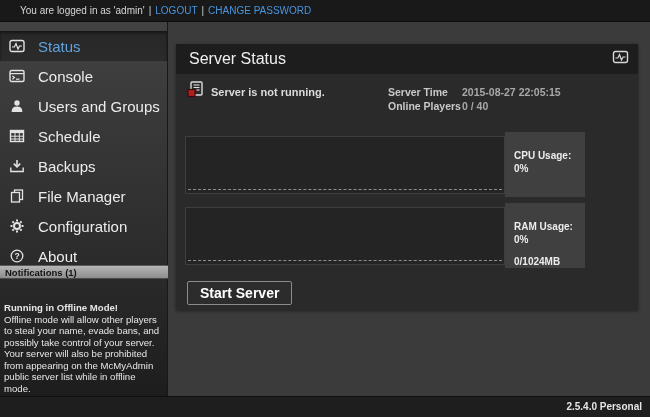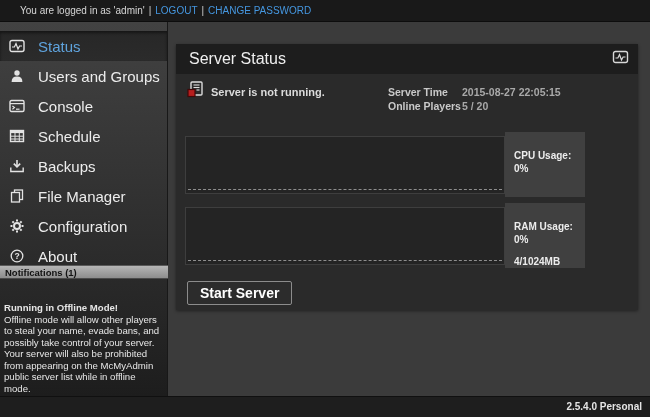--- a/index.html
+++ b/index.html
@@ -126,37 +126,37 @@
             <rect x="1" y="1.5" width="14" height="11" rx="2" fill="none" stroke="#e3e3e3" stroke-width="1.4"></rect>
             <polyline points="3,8 5.4,8 7,4.5 9,10 10.6,7 13,7" fill="none" stroke="#e3e3e3" stroke-width="1.2"></polyline>
           </svg>
       </span>
       <span>Status</span>
     </div>
 
     <div class="nav-item">
       <span class="nicon">
         <svg width="16" height="14" viewBox="0 0 16 14">
-            <circle cx="8" cy="4" r="2.7" fill="#e3e3e3"></circle>
-            <path d="M2.6,13 Q2.6,7.6 8,7.6 Q13.4,7.6 13.4,13 Z" fill="#e3e3e3"></path>
-          </svg>
-      </span>
-      <span>Users and Groups</span>
-    </div>
-
-    <div class="nav-item">
-      <span class="nicon">
-        <svg width="16" height="14" viewBox="0 0 16 14">
             <rect x="1" y="1.5" width="14" height="11" rx="1.5" fill="none" stroke="#e3e3e3" stroke-width="1.4"></rect>
             <line x1="1" y1="4.6" x2="15" y2="4.6" stroke="#e3e3e3" stroke-width="1.2"></line>
             <polyline points="3.4,7 5.4,8.6 3.4,10.2" fill="none" stroke="#e3e3e3" stroke-width="1.2"></polyline>
             <line x1="7" y1="10.2" x2="10.5" y2="10.2" stroke="#e3e3e3" stroke-width="1.2"></line>
           </svg>
       </span>
       <span>Console</span>
+    </div>
+
+    <div class="nav-item">
+      <span class="nicon">
+        <svg width="16" height="14" viewBox="0 0 16 14">
+            <circle cx="8" cy="4" r="2.7" fill="#e3e3e3"></circle>
+            <path d="M2.6,13 Q2.6,7.6 8,7.6 Q13.4,7.6 13.4,13 Z" fill="#e3e3e3"></path>
+          </svg>
+      </span>
+      <span>Users and Groups</span>
     </div>
 
     <div class="nav-item">
       <span class="nicon">
         <svg width="16" height="14" viewBox="0 0 16 14">
             <rect x="1.5" y="1.5" width="13" height="11" fill="none" stroke="#e3e3e3" stroke-width="1.4"></rect>
             <rect x="1.5" y="1.5" width="13" height="2.6" fill="#e3e3e3"></rect>
             <line x1="6" y1="4" x2="6" y2="12.5" stroke="#e3e3e3" stroke-width="1"></line>
             <line x1="10.3" y1="4" x2="10.3" y2="12.5" stroke="#e3e3e3" stroke-width="1"></line>
             <line x1="1.5" y1="7.2" x2="14.5" y2="7.2" stroke="#e3e3e3" stroke-width="1"></line>
@@ -252,39 +252,39 @@
       <span class="state-text">Server is not running.</span>
     </div>
 
     <div class="info-block">
       <div class="info-row">
         <span class="info-label">Server Time</span>
         <span class="info-value">2015-08-27 22:05:15</span>
       </div>
       <div class="info-row">
         <span class="info-label">Online Players</span>
-        <span class="info-value">5 / 20</span>
+        <span class="info-value">0 / 40</span>
       </div>
     </div>
 
     <div class="graph-box cpu">
       <div class="baseline"></div>
     </div>
     <div class="stat-box cpu">
       <div>CPU Usage:</div>
       <div>0%</div>
     </div>
 
     <div class="graph-box ram">
       <div class="baseline"></div>
     </div>
     <div class="stat-box ram">
       <div>RAM Usage:</div>
       <div>0%</div>
-      <div class="stat-detail">4/1024MB</div>
+      <div class="stat-detail">0/1024MB</div>
     </div>
 
     <button class="start-btn">Start Server</button>
   </div>
 </div>
 
 <div class="footer">
   <span>2.5.4.0 Personal</span>
 </div>
 

